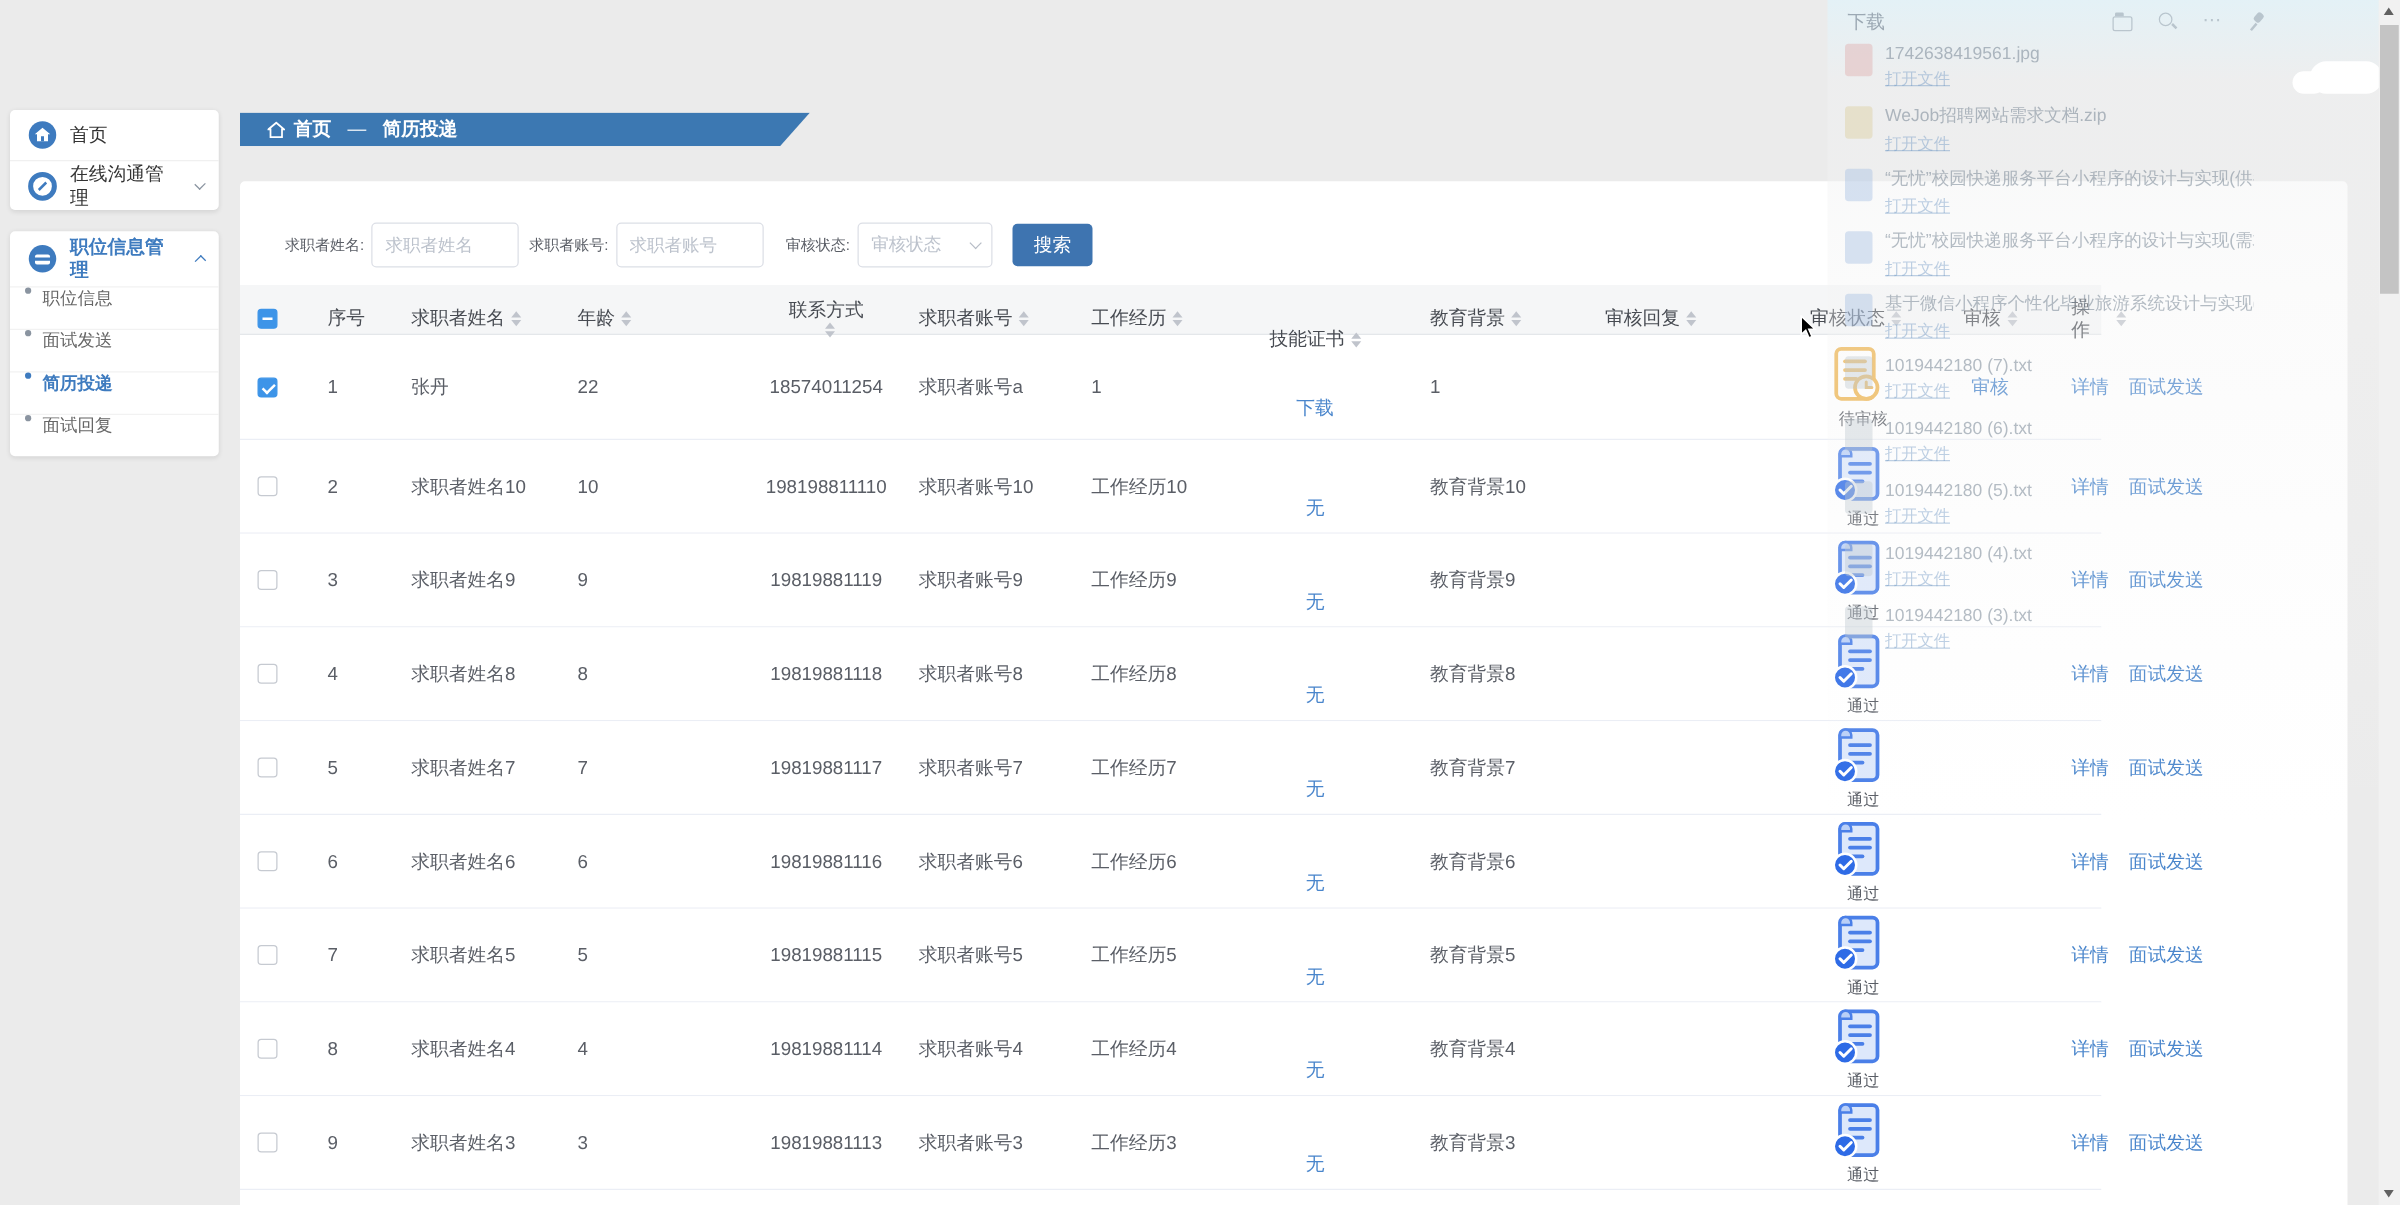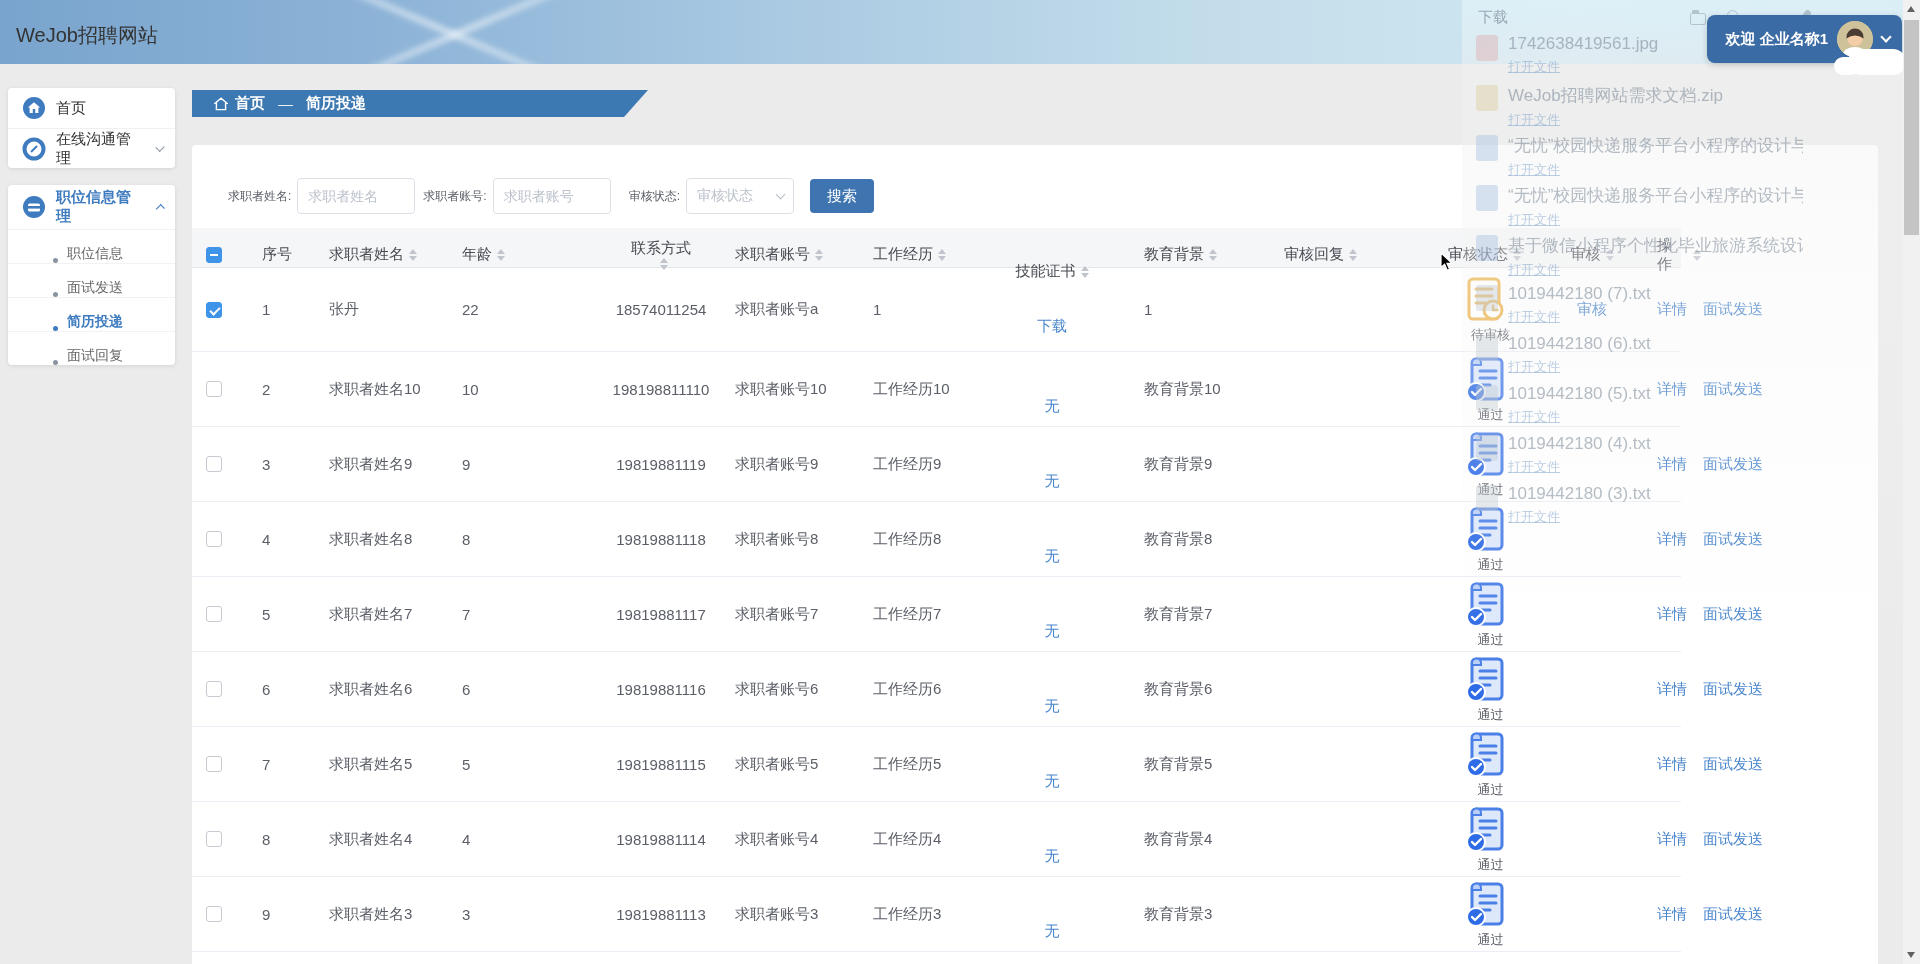--- a/index.html
+++ b/index.html
@@ -31,21 +31,21 @@
   
   .sidebar { position:absolute; left:8px; top:88px; width:167px; }
   .side-card { background:#fff; border-radius:4px; box-shadow:0 1px 4px rgba(0,0,0,.10); margin-bottom:17px; }
   .side-item { display:flex; align-items:center; gap:10px; height:40px; padding:0 12px 0 14px; font-size:15px; color:#333; cursor:pointer; }
   .side-item + .side-item { border-top:1px solid #f0f0f0; }
   .side-item .spacer { flex:1; }
   .side-chev { width:7px; height:7px; border-right:1.6px solid #8a94a0; border-bottom:1.6px solid #8a94a0; }
   .side-chev.down { transform:rotate(45deg); margin-top:-3px; }
   .side-chev.up { transform:rotate(-135deg); margin-top:3px; border-color:#3e7bbf; }
   .side-group-head { display:flex; align-items:center; gap:10px; height:44px; padding:0 12px 0 14px; font-size:15px; color:#3e7bbf; font-weight:bold; cursor:pointer; }
-  .sub-item { display:flex; align-items:flex-end; gap:9px; height:34px; padding-left:45px; font-size:14px; color:#666; border-top:1px solid #f2f2f2; cursor:pointer; }
+  .sub-item { display:flex; align-items:flex-start; gap:9px; height:34px; padding-left:12px; font-size:14px; color:#666; border-top:1px solid #f2f2f2; cursor:pointer; }
   .sub-item .dot { width:5px; height:5px; border-radius:50%; background:#8a94a0; flex:none; }
   .sub-item.active { color:#3e7bbf; font-weight:bold; }
   .sub-item.active .dot { background:#3e7bbf; }
   .ico { width:24px; height:24px; flex:none; }
 
   
   .crumb { position:absolute; left:192px; top:90px; width:456px; height:27px; background:#3c78b2;
     clip-path:polygon(0 0,100% 0,calc(100% - 24px) 100%,0 100%);
     display:flex; align-items:center; gap:7px; padding-left:22px; color:#fff; font-size:15px; font-weight:bold; }
   .crumb .sep { font-weight:normal; opacity:.9; margin:0 6px; }
@@ -102,21 +102,21 @@
   .gt-search::before { content:""; position:absolute; left:1px; top:1px; width:9px; height:9px; border:1.8px solid #718090; border-radius:50%; }
   .gt-search::after { content:""; position:absolute; left:11px; top:11px; width:5px; height:1.8px; background:#718090; transform:rotate(45deg); }
   .gt-more { font-size:15px; color:#718090; letter-spacing:1px; line-height:16px; width:auto; }
   .gt-pin::before { content:""; position:absolute; left:6px; top:1px; width:6px; height:8px; background:#718090; border-radius:2px; transform:rotate(40deg); }
   .gt-pin::after { content:""; position:absolute; left:4px; top:9px; width:1.8px; height:7px; background:#718090; transform:rotate(40deg); }
   .g-list { position:absolute; left:14px; top:34px; width:330px; }
   .g-item { display:flex; gap:10px; height:50px; }
   .g-ico { width:22px; height:26px; border-radius:3px; opacity:.4; margin-top:1px; flex:none; }
   .g-ico.img { background:#dfa8a8; } .g-ico.zip { background:#d9cb96; }
   .g-ico.doc { background:#9fbce0; } .g-ico.txt { background:#bfc7cf; }
-  .g-name { font-size:17px; color:rgba(108,124,140,.5); white-space:nowrap; overflow:hidden; max-width:295px; }
+  .g-name { font-size:14px; color:rgba(108,124,140,.5); white-space:nowrap; overflow:hidden; max-width:295px; }
   .g-open { font-size:13px; color:rgba(110,150,195,.45); text-decoration:underline; margin-top:4px; }
 
   
   .wm { position:absolute; left:1633px; top:866px; z-index:8; pointer-events:none; }
   .wm-1 { font-size:26px; color:rgba(125,130,136,.6); }
   .wm-2 { font-size:17px; color:rgba(125,130,136,.55); margin-top:7px; }
 
   
   .scrollbar { position:absolute; right:0; top:0; width:17px; height:964px; background:#f1f1f1; z-index:9; }
   .sb-arrow { position:absolute; left:4px; width:0; height:0; border-left:4.5px solid transparent; border-right:4.5px solid transparent; }
@@ -125,25 +125,20 @@
   .sb-thumb { position:absolute; left:1px; top:20px; width:15px; height:215px; background:#c4c4c4; }
 
   
   .cursor { position:absolute; left:1440px; top:252px; z-index:10; pointer-events:none; }
 </style>
 </head>
 <body>
 
 <div class="canvas">
 
-  <div class="topbar">
-    <div class="streak s1"></div>
-    <div class="streak s2"></div>
-    <div class="app-title">WeJob招聘网站</div>
-  </div>
 
   <div class="ghost">
     <div class="g-title">下载</div>
     <div class="g-tools">
       <span class="gt gt-folder"></span>
       <span class="gt gt-search"></span>
       <span class="gt gt-more">⋯</span>
       <span class="gt gt-pin"></span>
     </div>
     <div class="g-list">
@@ -222,32 +217,20 @@
   <div class="g-item">
     <span class="g-ico txt"></span>
     <div>
       <div class="g-name">1019442180 (3).txt</div>
       <div class="g-open">打开文件</div>
     </div>
   </div>
 </div>
   </div>
 
-  <div class="welcome-badge">
-    <span class="welcome-text">欢迎 企业名称1</span>
-    <span class="avatar">
-      <svg width="36" height="36" viewBox="0 0 36 36">
-        <circle cx="18" cy="18" r="18" fill="#cec29a"></circle>
-        <circle cx="18" cy="17" r="8" fill="#f4cda6"></circle>
-        <path d="M9.5 16 a8.5 8.5 0 0 1 17 0 l0 1.5 q-8.5 -6 -17 0 z" fill="#4a3b33"></path>
-        <ellipse cx="18" cy="34" rx="12" ry="8" fill="#ffffff"></ellipse>
-      </svg>
-    </span>
-    <span class="chev"></span>
-  </div>
   <div class="cloud"></div>
 
   <div class="sidebar">
     <div class="side-card">
       <div class="side-item">
         <svg class="ico" viewBox="0 0 24 24">
           <circle cx="12" cy="12" r="11" fill="#3e7bbf"></circle>
           <path d="M12 6.2 L5.8 11.4 H7.6 V17 H16.4 V11.4 H18.2 Z" fill="#fff"></path>
           <rect x="10.8" y="13" width="2.4" height="4" fill="#3e7bbf"></rect>
         </svg>

